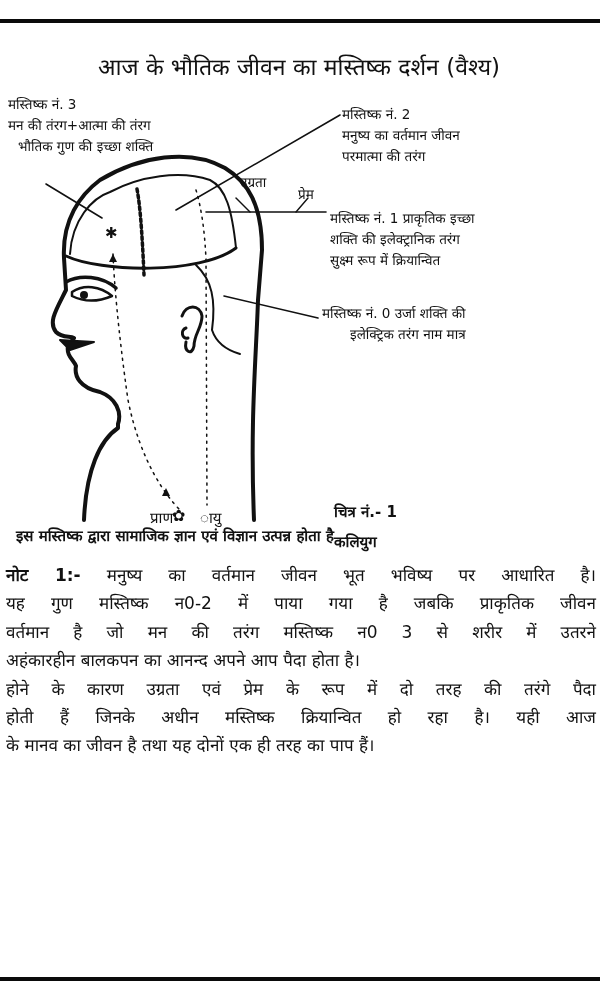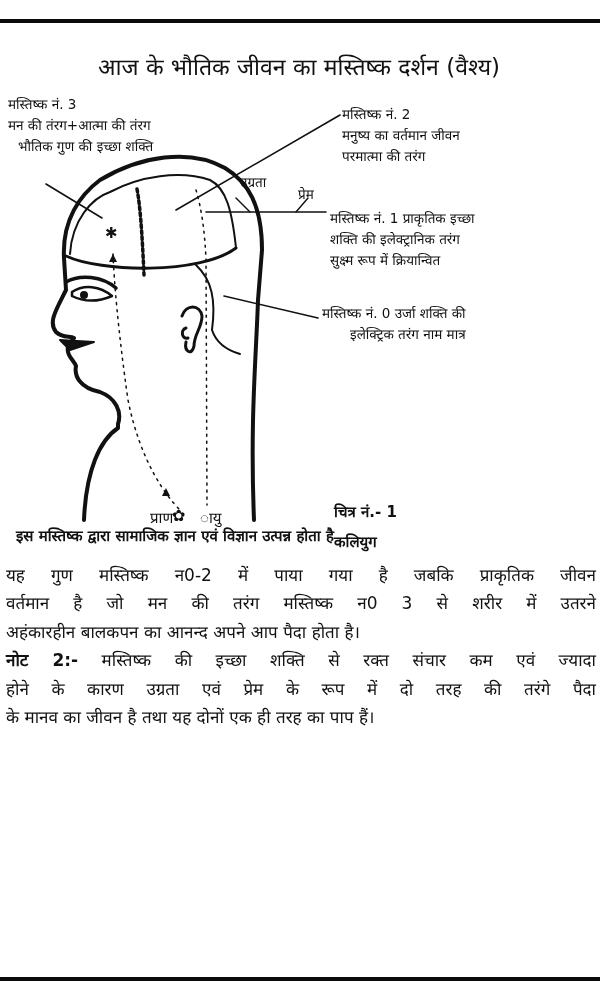--- a/index.html
+++ b/index.html
@@ -103,21 +103,22 @@
 </div>
 
 <div class="fig-caption">
   <div>चित्र नं.- 1</div>
   <div>कलियुग</div>
 </div>
 
 <div class="subhead">इस मस्तिष्क द्वारा सामाजिक ज्ञान एवं विज्ञान उत्पन्न होता है</div>
 
 <div class="notes">
+  <p><b>नोट 1:-</b> <span>मनुष्य का वर्तमान जीवन भूत भविष्य पर आधारित है।</span></p>
   <p>यह गुण मस्तिष्क न0-2 में पाया गया है जबकि प्राकृतिक जीवन</p>
   <p>वर्तमान है जो मन की तरंग मस्तिष्क न0 3 से शरीर में उतरने</p>
   <p class="last">अहंकारहीन बालकपन का आनन्द अपने आप पैदा होता है।</p>
-  <p><b>नोट 2:-</b> <span>मस्तिष्क की इच्छा शक्ति से रक्त संचार कम एवं ज्यादा</span></p>
   <p>होने के कारण उग्रता एवं प्रेम के रूप में दो तरह की तरंगे पैदा</p>
+  <p>होती हैं जिनके अधीन मस्तिष्क क्रियान्वित हो रहा है। यही आज</p>
   <p class="last">के मानव का जीवन है तथा यह दोनों एक ही तरह का पाप हैं।</p>
 </div>
 
 <div class="rule bottom"></div>
 
 </body></html>

